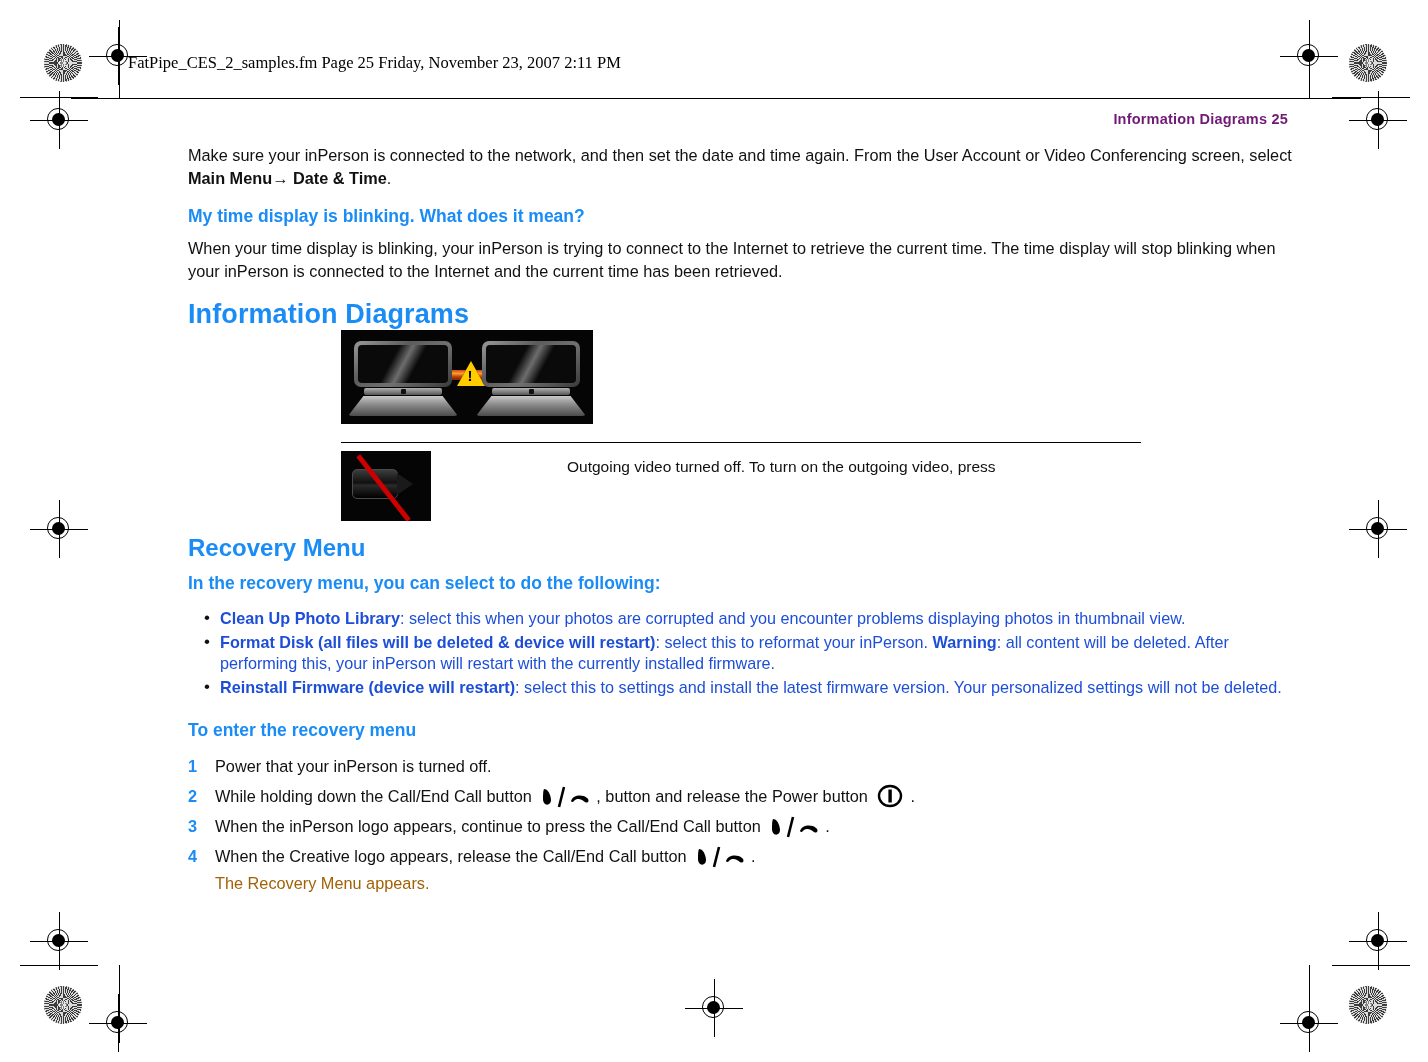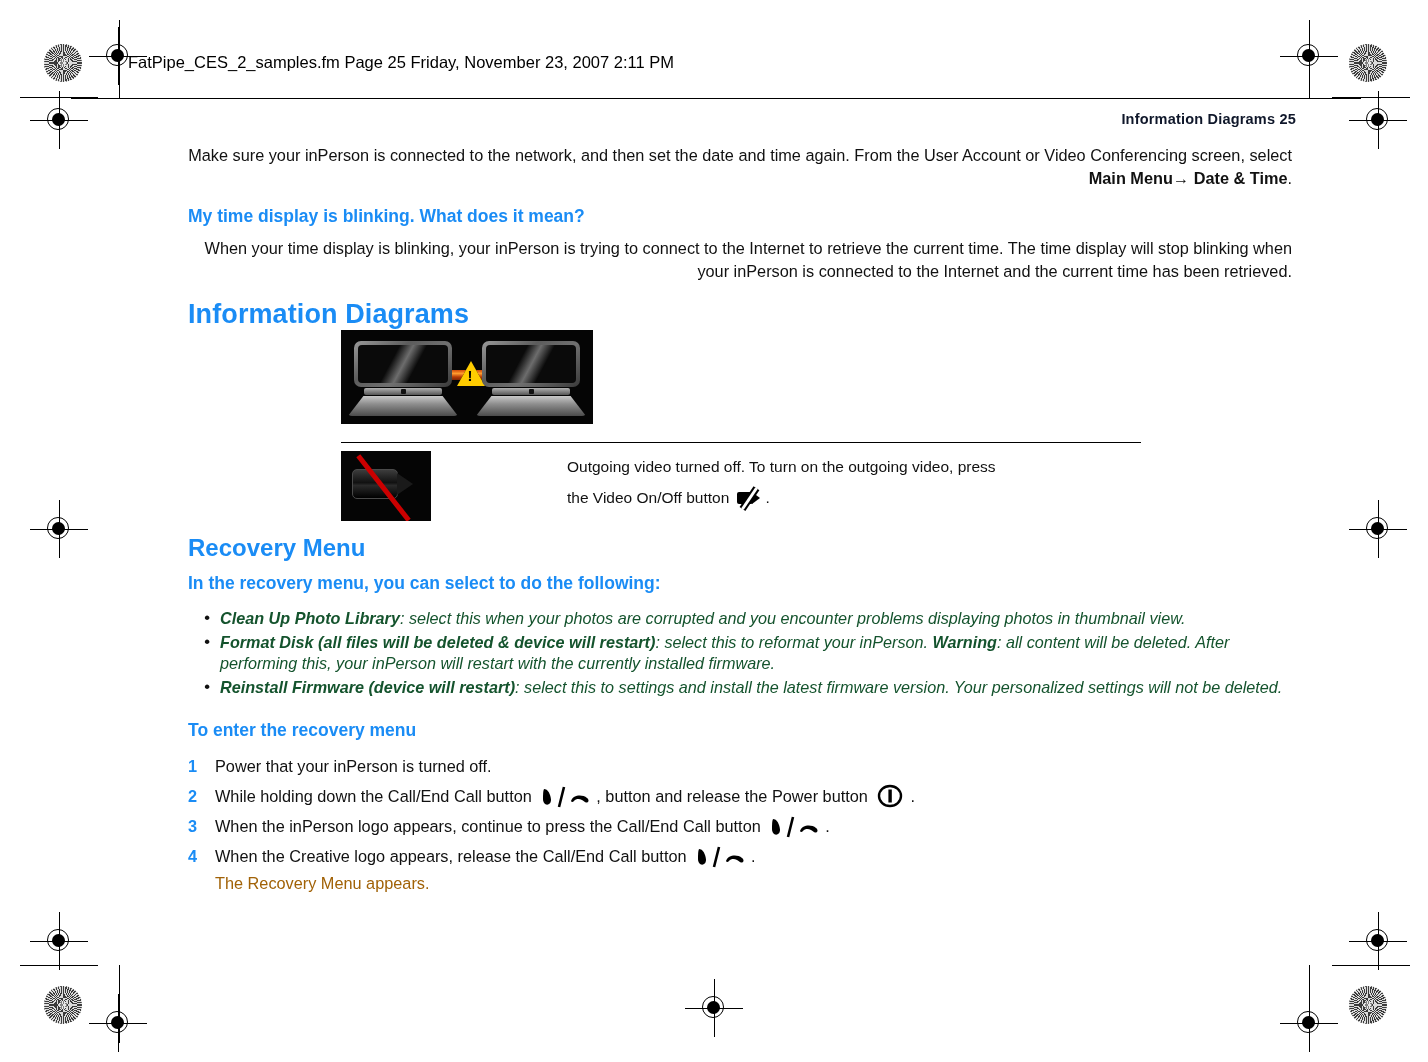--- a/index.html
+++ b/index.html
@@ -64,58 +64,57 @@
   .cropline {
     position: absolute;
     background: #000;
   }
 
   
   .filename-bar {
     position: absolute;
     left: 128px;
     top: 53px;
-    font-family: Liberation Sans, sans-serif;
+    font-family: Liberation Serif, serif;
     font-size: 16.5px;
     color: #000;
     white-space: nowrap;
   }
   .filename-rule {
     position: absolute;
     left: 71px;
     top: 98px;
     width: 1290px;
     height: 1.3px;
     background: #000;
   }
 
   .running-head {
     position: absolute;
-    right: 132px;
+    right: 140px;
     top: 111px;
     font-size: 14.5px;
     font-weight: bold;
-    color: #0f172a;
+    color: #701a75;
     letter-spacing: .2px;
     white-space: nowrap;
   }
 
   .content {
     position: absolute;
     left: 188px;
     top: 144px;
     width: 1104px;
   }
 
   p.body {
     margin: 0 0 0 0;
     font-size: 16.3px;
     line-height: 23px;
     color: #111;
-    text-align: right;
   }
   .spacer-sm { height: 14px; }
   .spacer-xs { height: 9px; }
 
   h3.blue-sub {
     margin: 0;
     font-size: 17.5px;
     font-weight: bold;
     color: #1a8cf5;
     line-height: 24px;
@@ -340,23 +339,22 @@
   ul.bullets {
     margin: 0;
     padding: 0;
     list-style: none;
   }
   ul.bullets li {
     position: relative;
     padding-left: 32px;
     font-size: 16.2px;
     line-height: 21px;
-    color: #14532d;
+    color: #1d4ed8;
     margin-bottom: 3px;
-    font-style: italic;
   }
   ul.bullets li::before {
     content: "\2022";
     position: absolute;
     left: 16px;
     top: -1px;
     font-size: 17px;
     color: #111;
   }
 
@@ -530,21 +528,20 @@
   <div class="diag-row">
     <div class="diag-img-cell">
       <div class="img-camoff">
         <div class="cam-body"></div>
         <div class="cam-lens"></div>
         <div class="cam-slash"></div>
       </div>
     </div>
     <div class="diag-text-cell">
       <div>Outgoing video turned off. To turn on the outgoing video, press</div>
-      <div><span>the Video On/Off button </span><span class="icon-inline icon-camoff"><span class="cb"></span><span class="cl"></span><span class="cs"></span></span><span>.</span></div>
     </div>
   </div>
 </div>
 
 <div style="position:absolute; left:188px; top:532px; width:1110px;">
 
   <h2 class="blue-head2">Recovery Menu</h2>
 
   <div style="height:8px"></div>
 

